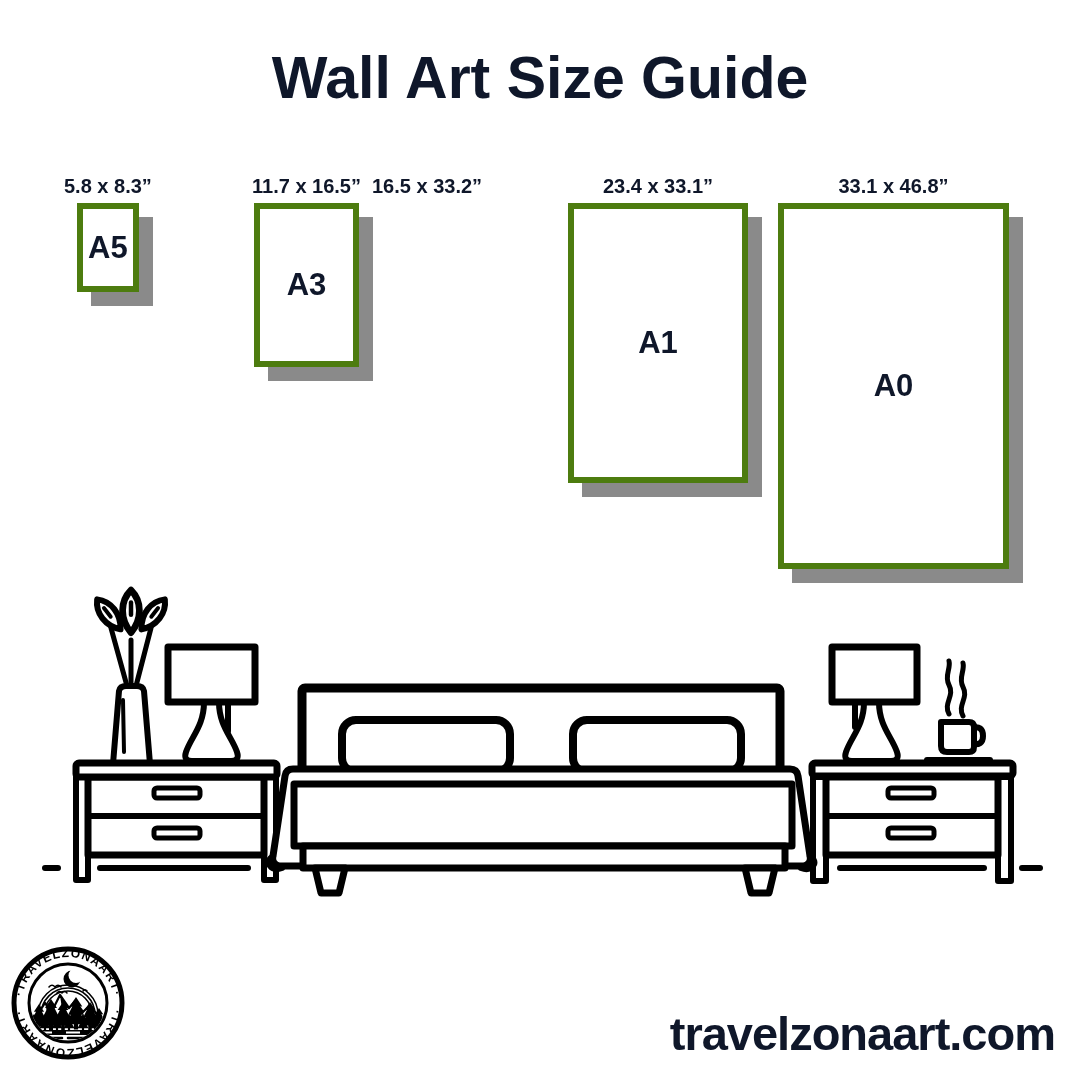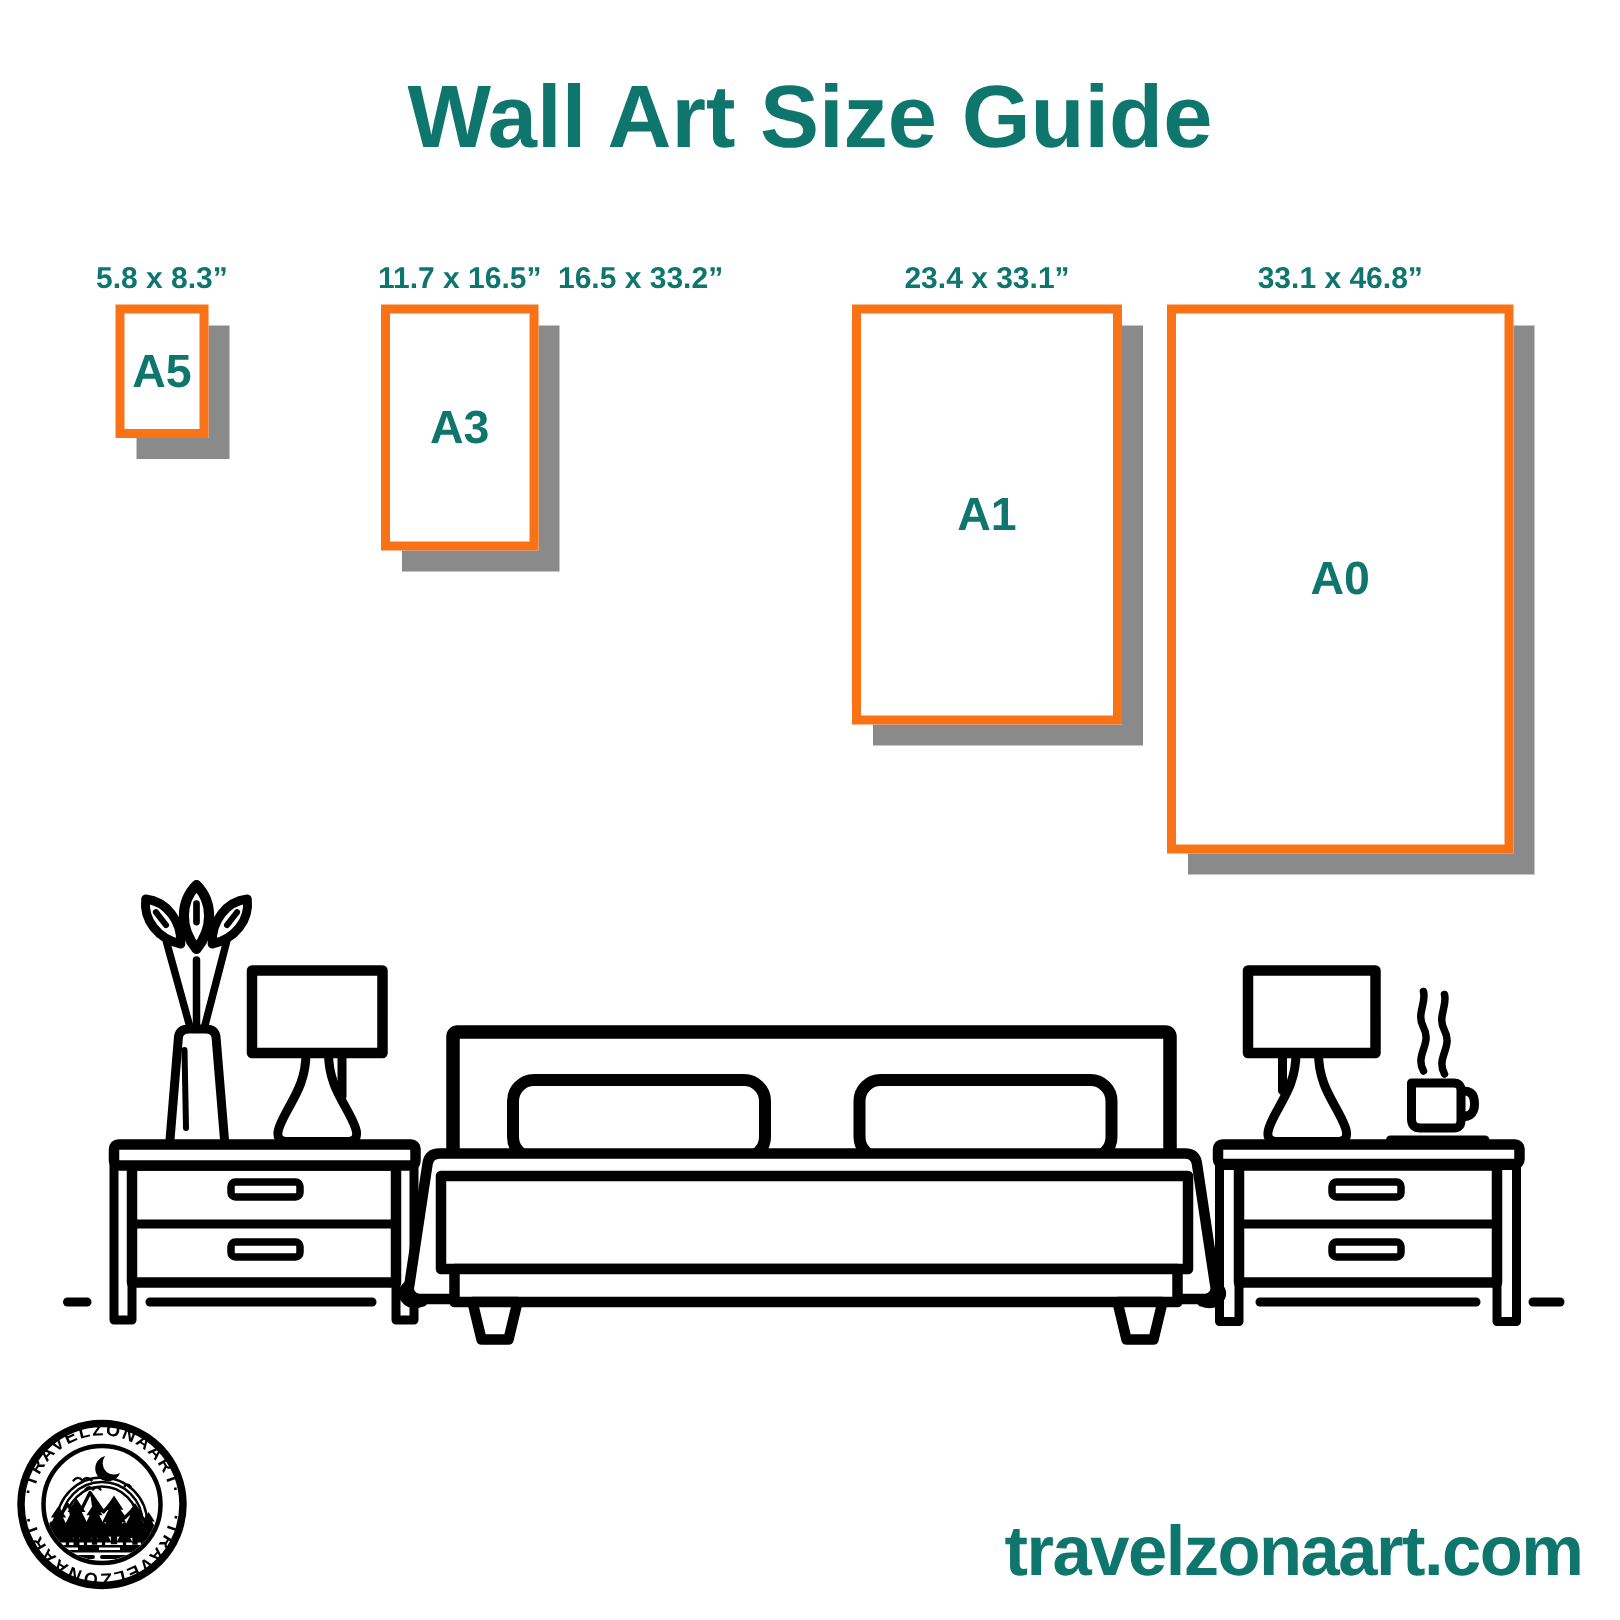--- a/index.html
+++ b/index.html
@@ -1,22 +1,22 @@
 <!DOCTYPE html>
 <html><head>
 <meta charset="utf-8">
 <style>
   html,body{margin:0;padding:0;background:#fff;}
   .page{position:relative;width:1080px;height:1080px;background:#fff;overflow:hidden;
-        font-family:"Liberation Sans",sans-serif;color:#0f766e;}
+        font-family:"Liberation Sans",sans-serif;color:#0f172a;}
   .title{position:absolute;top:44px;left:0;width:100%;text-align:center;
          font-size:59px;font-weight:bold;letter-spacing:0;}
   .poster{position:absolute;top:176px;display:flex;flex-direction:column;align-items:center;}
   .dims{font-size:20px;font-weight:bold;line-height:21px;height:21px;white-space:nowrap;margin-bottom:6px;}
-  .sheet{box-sizing:border-box;background:#fff;border:6px solid #f97316;
+  .sheet{box-sizing:border-box;background:#fff;border:6px solid #4d7c0f;
          box-shadow:14px 14px 0 #8a8a8a;display:flex;align-items:center;justify-content:center;}
   .size{font-size:31px;font-weight:bold;}
   .p-a5{left:64px}.p-a5 .sheet{width:62px;height:89px}
   .p-a4{left:148px}.p-a4 .sheet{width:88px;height:114px}
   .p-a3{left:252px}.p-a3 .sheet{width:105px;height:164px}
   .p-a2{left:372px}.p-a2 .sheet{width:142px;height:212px}
   .p-a1{left:568px}.p-a1 .sheet{width:180px;height:280px}
   .p-a0{left:778px}.p-a0 .sheet{width:231px;height:366px}
   .scene{position:absolute;left:40px;top:578px;width:1005px;height:330px;}
   .logo{position:absolute;left:6px;top:934px;width:124px;height:138px;}

